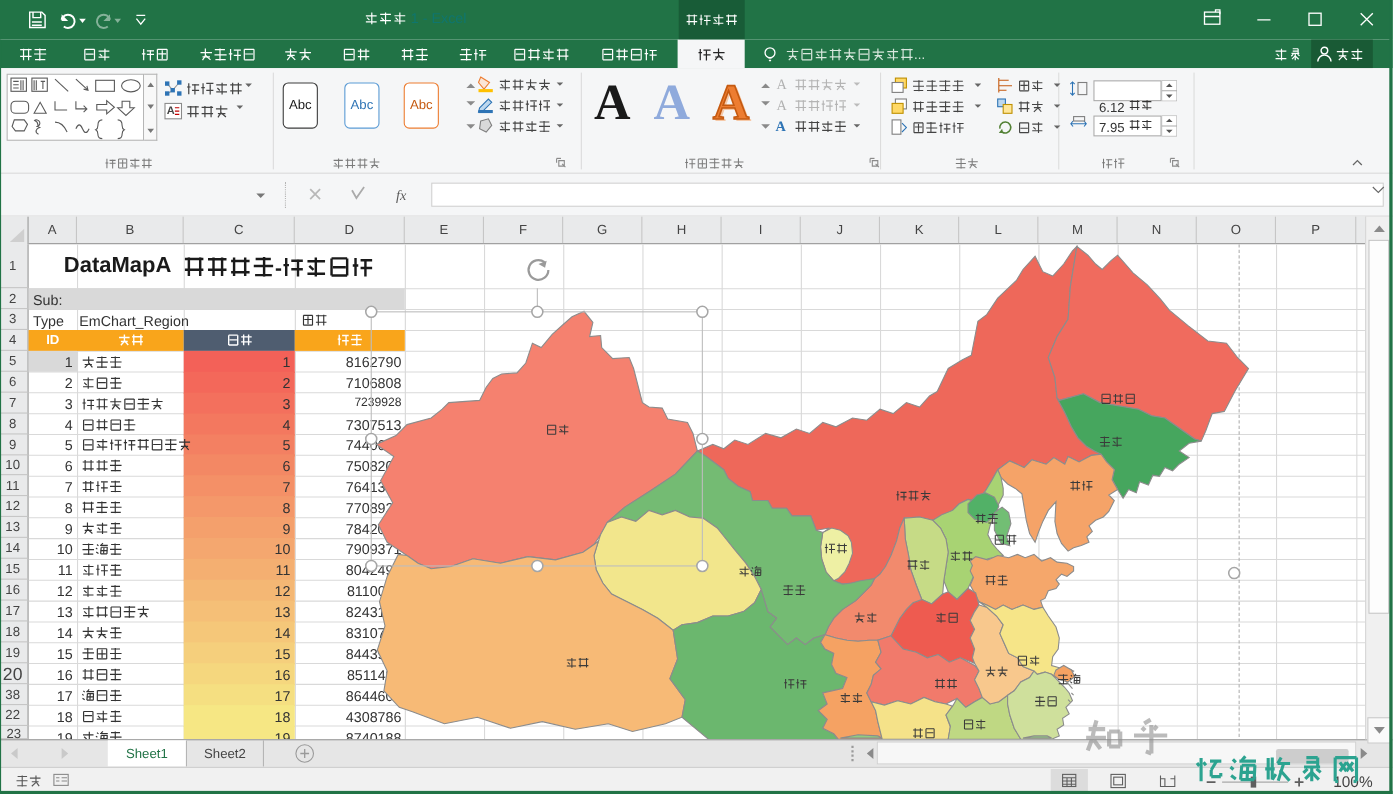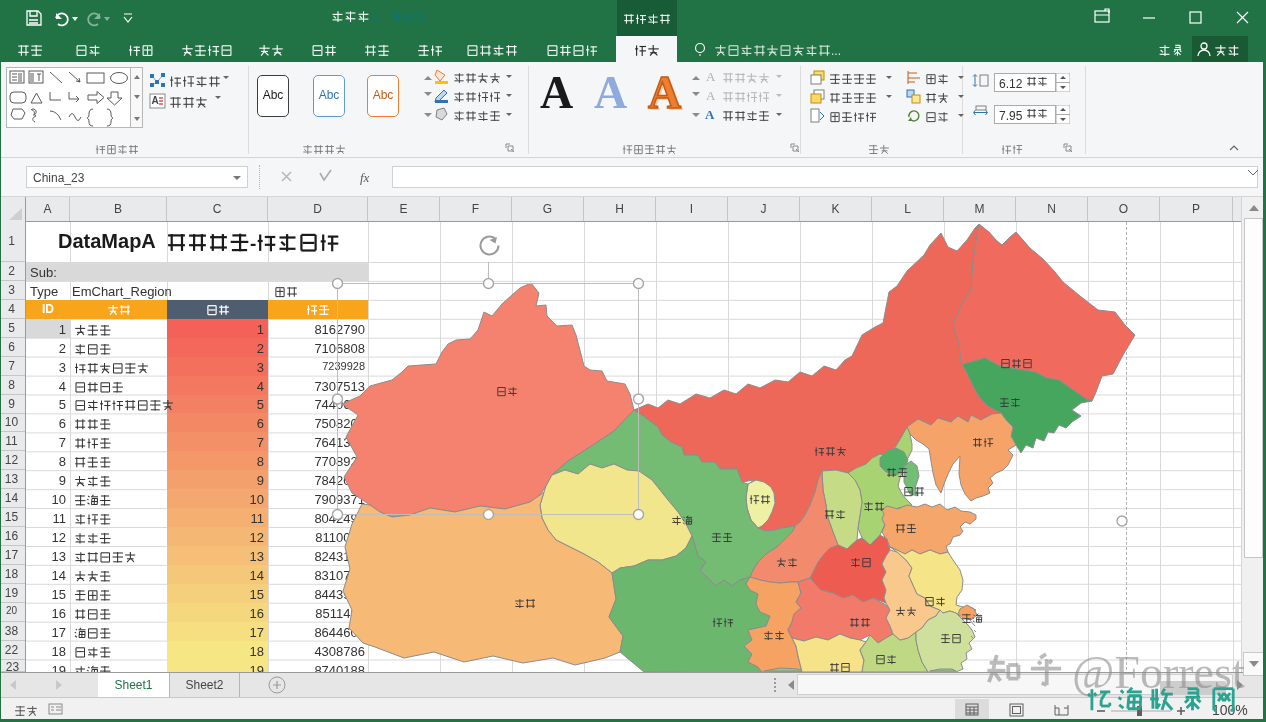--- a/index.html
+++ b/index.html
@@ -841,21 +841,21 @@
           <line x1="16.1" y1="6.4" x2="19.8" y2="9.7"></line>
           <line x1="13.6" y1="6.8" x2="19.4" y2="6.8"></line>
         </g>
       </svg></div>
 <svg class="abs" style="left:972px;top:73px" width="18" height="15" viewBox="0 0 18 15">
       <g stroke="#2e74b5" fill="none">
         <path d="M3,2 v11 M1,3.5 l2,-2 2,2 M1,11.5 l2,2 2,-2"></path>
         <rect x="8" y="2" width="8" height="11" stroke="#7f7f7f"></rect>
       </g>
     </svg>
-<div class="abs" style="left:994px;top:73px;width:62px;height:19px;background:#fff;border:1px solid #ababab;font-size:12px;color:#333;padding:2px 0 0 4px">6.12 <svg style="vertical-align:1.0px" width="22" height="11" viewBox="0 0 22 11">
+<div class="abs" style="left:994px;top:73px;width:62px;height:19px;background:#fff;border:1px solid #ababab;font-size:12px;color:#333;padding:16px 0 0 4px">6.12 <svg style="vertical-align:1.0px" width="22" height="11" viewBox="0 0 22 11">
         <g stroke="#333" stroke-width="0.94" stroke-linecap="butt">
           <line x1="1.1" y1="2.3" x2="9.9" y2="2.3"></line>
           <line x1="1.1" y1="7.8" x2="9.9" y2="7.8"></line>
           <line x1="3.2" y1="1.1" x2="3.2" y2="9.9"></line>
           <line x1="8.2" y1="1.1" x2="8.2" y2="9.9"></line>
           <line x1="12.3" y1="2.4" x2="20.7" y2="2.4"></line>
           <line x1="12.3" y1="7.9" x2="20.7" y2="7.9"></line>
           <line x1="16.8" y1="1.1" x2="16.8" y2="10.1"></line>
           <line x1="13.2" y1="5.1" x2="15.2" y2="7.0"></line>
         </g>
@@ -902,21 +902,20 @@
           <line x1="18.0" y1="2.2" x2="18.0" y2="10.1"></line>
         </g>
       </svg></div>
 <svg class="abs" style="left:1063px;top:143px" width="10" height="10" viewBox="0 0 10 10">
       <path d="M1,1 v4 M1,1 h4 M3,3 h5 v5 h-5 z M6,6 l3,3" stroke="#8a8a8a" fill="none"></path>
     </svg>
 <svg class="abs" style="left:1228px;top:144px" width="12" height="8" viewBox="0 0 12 8">
       <path d="M2,6 l4,-4 4,4" stroke="#666" fill="none" stroke-width="1.2"></path>
     </svg>
 <div class="abs" style="left:0;top:158px;width:1266px;height:39px;background:#f5f6f7;border-bottom:1px solid #d5d5d5"></div>
-<div class="abs" style="left:26px;top:166px;width:222px;height:22px;background:#fff;border:1px solid #d0d0d0;font-size:12px;color:#444;padding:4px 0 0 6px">China_23</div>
 <svg class="abs" style="left:232px;top:175px" width="10" height="7">
       <path d="M1,1 l4,4 4,-4 z" fill="#777"></path>
     </svg>
 <div class="abs" style="left:259px;top:165px;width:3px;height:24px;border-left:1px dotted #b5b5b5"></div>
 <svg class="abs" style="left:278px;top:168px" width="110" height="18" viewBox="0 0 110 18">
 <g stroke="#b8b8b8" stroke-width="1.6" fill="none">
         <path d="M4,4 l9,9 M13,4 l-9,9"></path>
         <path d="M42,5 l4,7 7,-10" stroke="#aaa"></path>
       </g>
 <text x="82" y="14" font-size="13" font-style="italic" fill="#5a5a5a" font-family="Liberation Serif">fx</text>
@@ -957,21 +956,21 @@
 <div class="abs" style="left:0;top:413px;width:25px;height:19px;border-bottom:1px solid #c6c6c6;text-align:center;padding:2px 2px 0 0;font-size:12px;color:#444">10</div>
 <div class="abs" style="left:0;top:432px;width:25px;height:19px;border-bottom:1px solid #c6c6c6;text-align:center;padding:2px 2px 0 0;font-size:12px;color:#444">11</div>
 <div class="abs" style="left:0;top:451px;width:25px;height:19px;border-bottom:1px solid #c6c6c6;text-align:center;padding:2px 2px 0 0;font-size:12px;color:#444">12</div>
 <div class="abs" style="left:0;top:470px;width:25px;height:19px;border-bottom:1px solid #c6c6c6;text-align:center;padding:2px 2px 0 0;font-size:12px;color:#444">13</div>
 <div class="abs" style="left:0;top:489px;width:25px;height:19px;border-bottom:1px solid #c6c6c6;text-align:center;padding:2px 2px 0 0;font-size:12px;color:#444">14</div>
 <div class="abs" style="left:0;top:508px;width:25px;height:19px;border-bottom:1px solid #c6c6c6;text-align:center;padding:2px 2px 0 0;font-size:12px;color:#444">15</div>
 <div class="abs" style="left:0;top:527px;width:25px;height:19px;border-bottom:1px solid #c6c6c6;text-align:center;padding:2px 2px 0 0;font-size:12px;color:#444">16</div>
 <div class="abs" style="left:0;top:546px;width:25px;height:19px;border-bottom:1px solid #c6c6c6;text-align:center;padding:2px 2px 0 0;font-size:12px;color:#444">17</div>
 <div class="abs" style="left:0;top:565px;width:25px;height:19px;border-bottom:1px solid #c6c6c6;text-align:center;padding:2px 2px 0 0;font-size:12px;color:#444">18</div>
 <div class="abs" style="left:0;top:584px;width:25px;height:19px;border-bottom:1px solid #c6c6c6;text-align:center;padding:2px 2px 0 0;font-size:12px;color:#444">19</div>
-<div class="abs" style="left:0;top:603px;width:25px;height:19px;border-bottom:1px solid #c6c6c6;text-align:center;padding:2px 2px 0 0;font-size:10px;color:#444">20</div>
+<div class="abs" style="left:0;top:603px;width:25px;height:19px;border-bottom:1px solid #c6c6c6;text-align:center;padding:2px 2px 0 0;font-size:16px;color:#444">20</div>
 <div class="abs" style="left:0;top:622px;width:25px;height:19px;border-bottom:1px solid #c6c6c6;text-align:center;padding:2px 2px 0 0;font-size:12px;color:#444">38</div>
 <div class="abs" style="left:0;top:641px;width:25px;height:19px;border-bottom:1px solid #c6c6c6;text-align:center;padding:2px 2px 0 0;font-size:12px;color:#444">22</div>
 <div class="abs" style="left:0;top:660px;width:25px;height:12px;border-bottom:1px solid #c6c6c6;text-align:center;padding:-1px 2px 0 0;font-size:12px;color:#444">23</div>
 <svg class="abs" style="left:26px;top:222px" width="1215" height="450" viewBox="0 0 1215 450">
       <path d="M44.5,0 V450" stroke="#d9d9d9" stroke-width="1"></path>
       <path d="M141.5,0 V450" stroke="#d9d9d9" stroke-width="1"></path>
       <path d="M242.5,0 V450" stroke="#d9d9d9" stroke-width="1"></path>
       <path d="M342.5,0 V450" stroke="#d9d9d9" stroke-width="1"></path>
       <path d="M414.5,0 V450" stroke="#d9d9d9" stroke-width="1"></path>
       <path d="M486.5,0 V450" stroke="#d9d9d9" stroke-width="1"></path>
@@ -2057,21 +2056,20 @@
           <line x1="32.4" y1="13.0" x2="32.4" y2="26.6"></line>
           <line x1="22.3" y1="26.6" x2="32.4" y2="26.6"></line>
           <line x1="60.0" y1="2.2" x2="54.2" y2="5.8"></line>
           <line x1="52.1" y1="9.4" x2="55.0" y2="12.2"></line>
           <line x1="65.8" y1="7.9" x2="62.9" y2="11.5"></line>
           <line x1="44.9" y1="16.6" x2="75.1" y2="16.6"></line>
           <line x1="60.7" y1="7.2" x2="60.7" y2="33.1"></line>
           <line x1="60.7" y1="33.1" x2="55.7" y2="31.0"></line>
         </g>
       </svg></div>
-<div class="abs" style="left:1072px;top:646px;font-size:46px;color:#8e8e8e;opacity:0.6;font-family:'Liberation Serif',serif">@Forrest</div>
 <div class="abs" style="left:1086px;top:686px"><svg style="vertical-align:0.0px" width="155" height="27" viewBox="0 0 155 27">
         <g stroke="#2ca390" stroke-width="2.83" stroke-linecap="butt">
           <line x1="5.9" y1="3.2" x2="5.9" y2="24.3"></line>
           <line x1="2.2" y1="7.6" x2="4.3" y2="10.3"></line>
           <line x1="8.1" y1="7.0" x2="10.3" y2="9.7"></line>
           <line x1="14.0" y1="5.9" x2="24.3" y2="5.9"></line>
           <line x1="20.0" y1="5.9" x2="15.1" y2="14.0"></line>
           <line x1="15.1" y1="14.0" x2="15.1" y2="20.0"></line>
           <line x1="15.1" y1="20.0" x2="23.8" y2="20.0"></line>
           <line x1="23.8" y1="20.0" x2="23.8" y2="16.7"></line>

